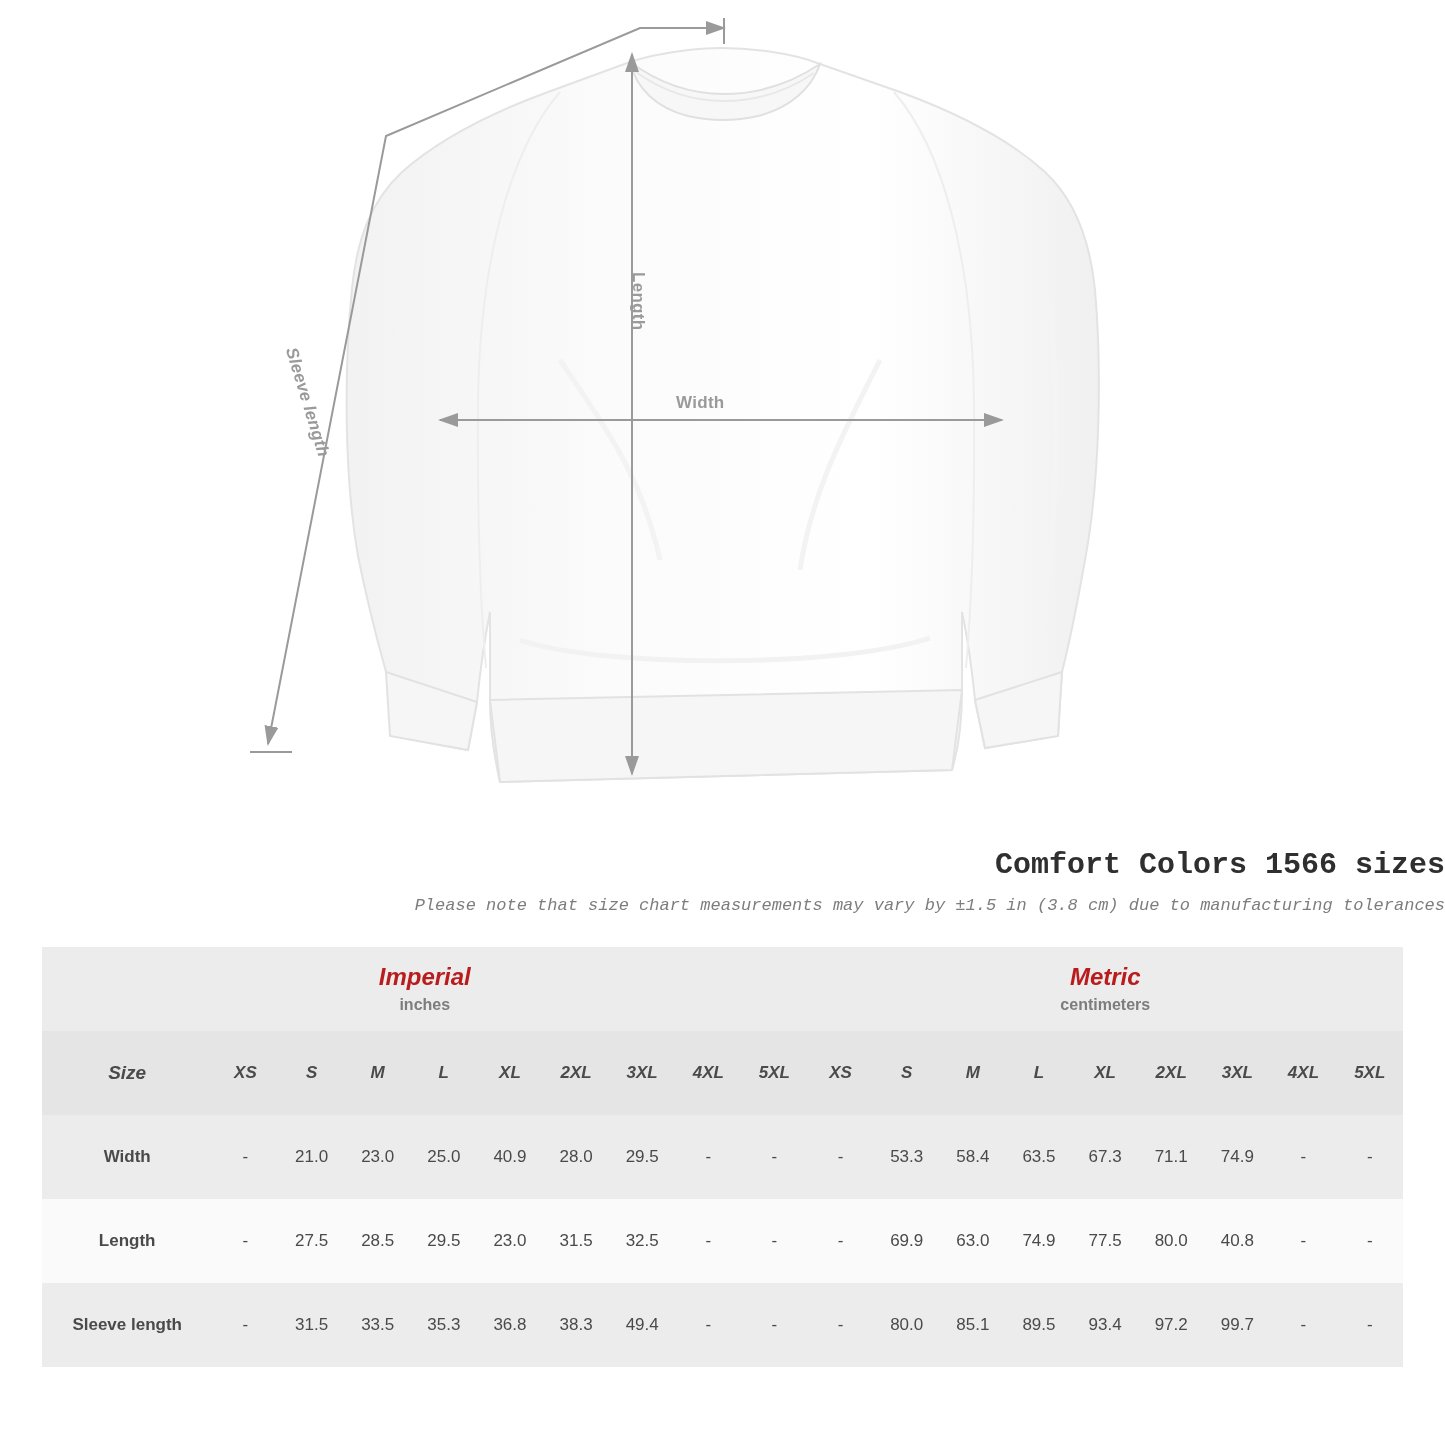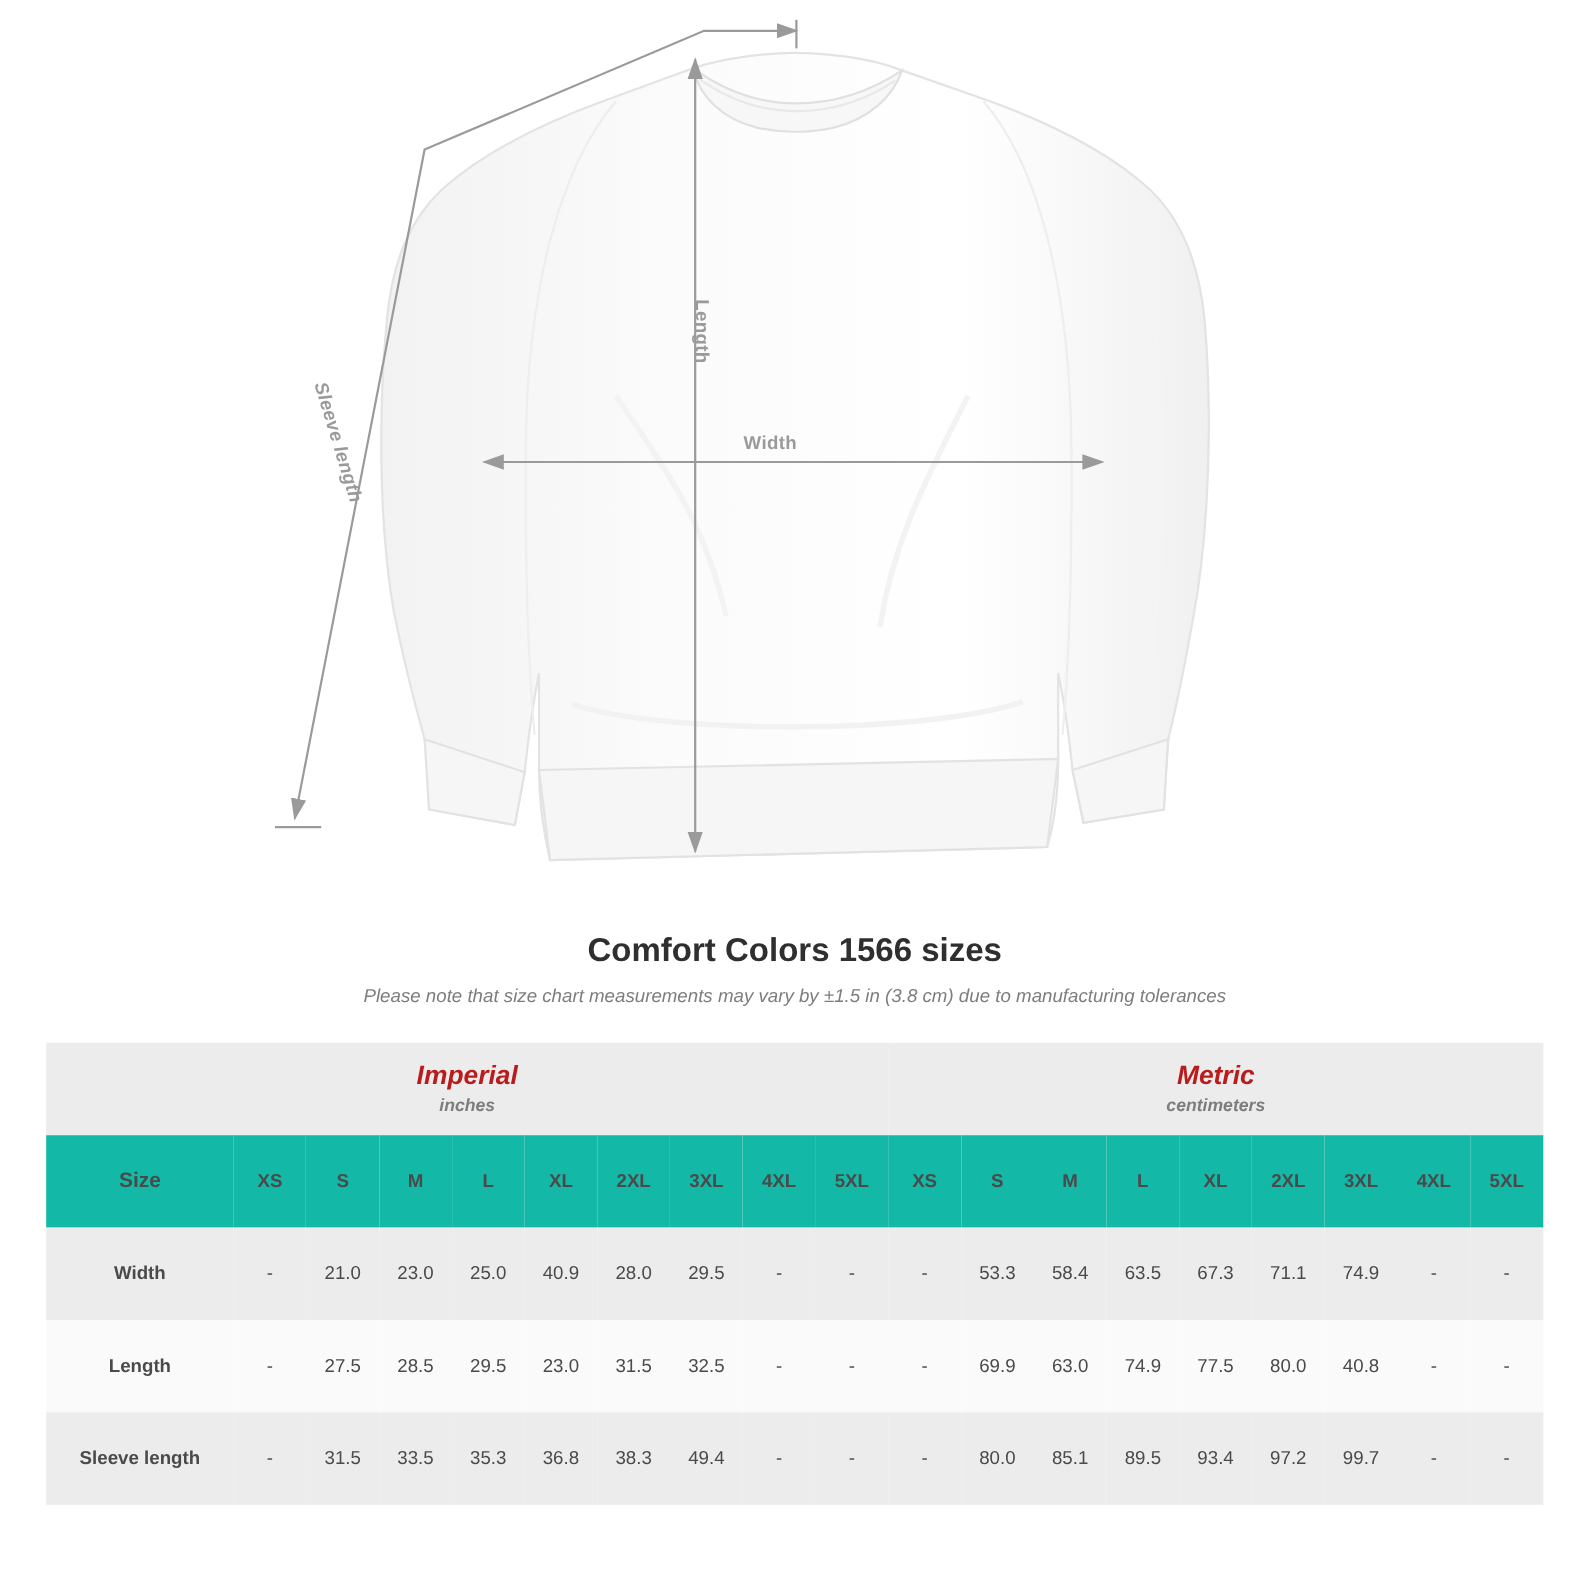--- a/index.html
+++ b/index.html
@@ -52,22 +52,23 @@
   .label-sleeve {
     left: 300px;
     top: 345px;
     transform: rotate(73deg);
     transform-origin: left top;
     font-style: italic;
   }
 
   
   .title-block {
-    text-align: center;
+    text-align: right;
     margin-top: 18px;
+    font-family: Liberation Mono, monospace;
   }
   .chart-title {
     font-size: 30px;
     font-weight: bold;
     color: #2f2f2f;
     margin: 0;
   }
   .chart-note {
     font-size: 17px;
     font-style: italic;
@@ -99,30 +100,30 @@
   .unitsys-name {
     font-size: 24px;
     font-weight: bold;
     font-style: italic;
     color: #b91c1c;
     display: block;
     line-height: 1.1;
   }
   .unitsys-unit {
     font-size: 16px;
-    font-style: italic;
     color: #7d7d7d;
     display: block;
     margin-top: 6px;
   }
   .hdr-row th {
-    background: #14b8a6;
+    background: #e5e5e5;
     font-size: 18px;
     font-weight: bold;
     color: #4a4a4a;
+    font-style: italic;
   }
   .hdr-row th.rowlabel {
     font-size: 19px;
   }
   tr.band-alt td, tr.band-alt th {
     background: #ececec;
   }
   tr.band td, tr.band th {
     background: #fafafa;
   }

